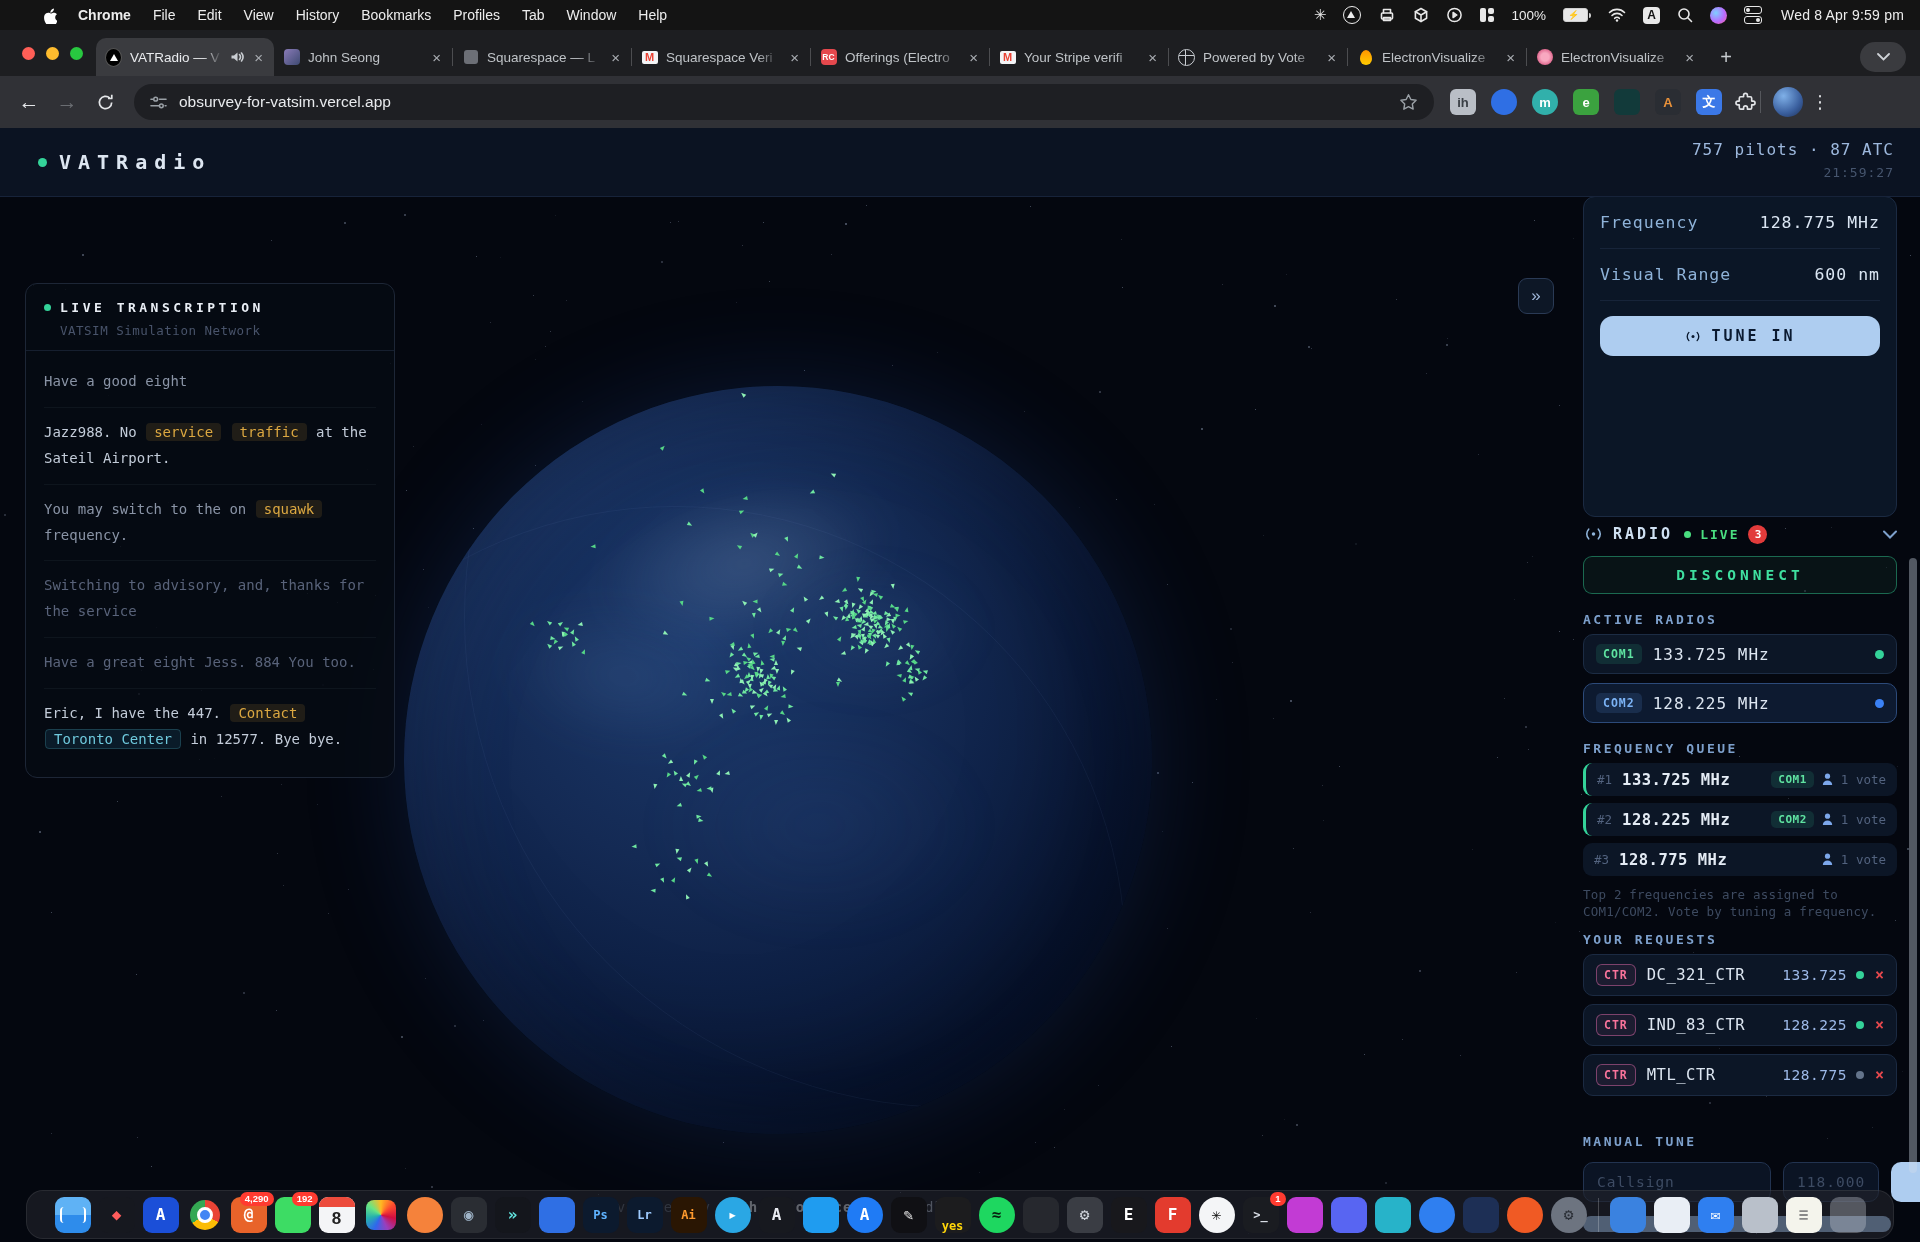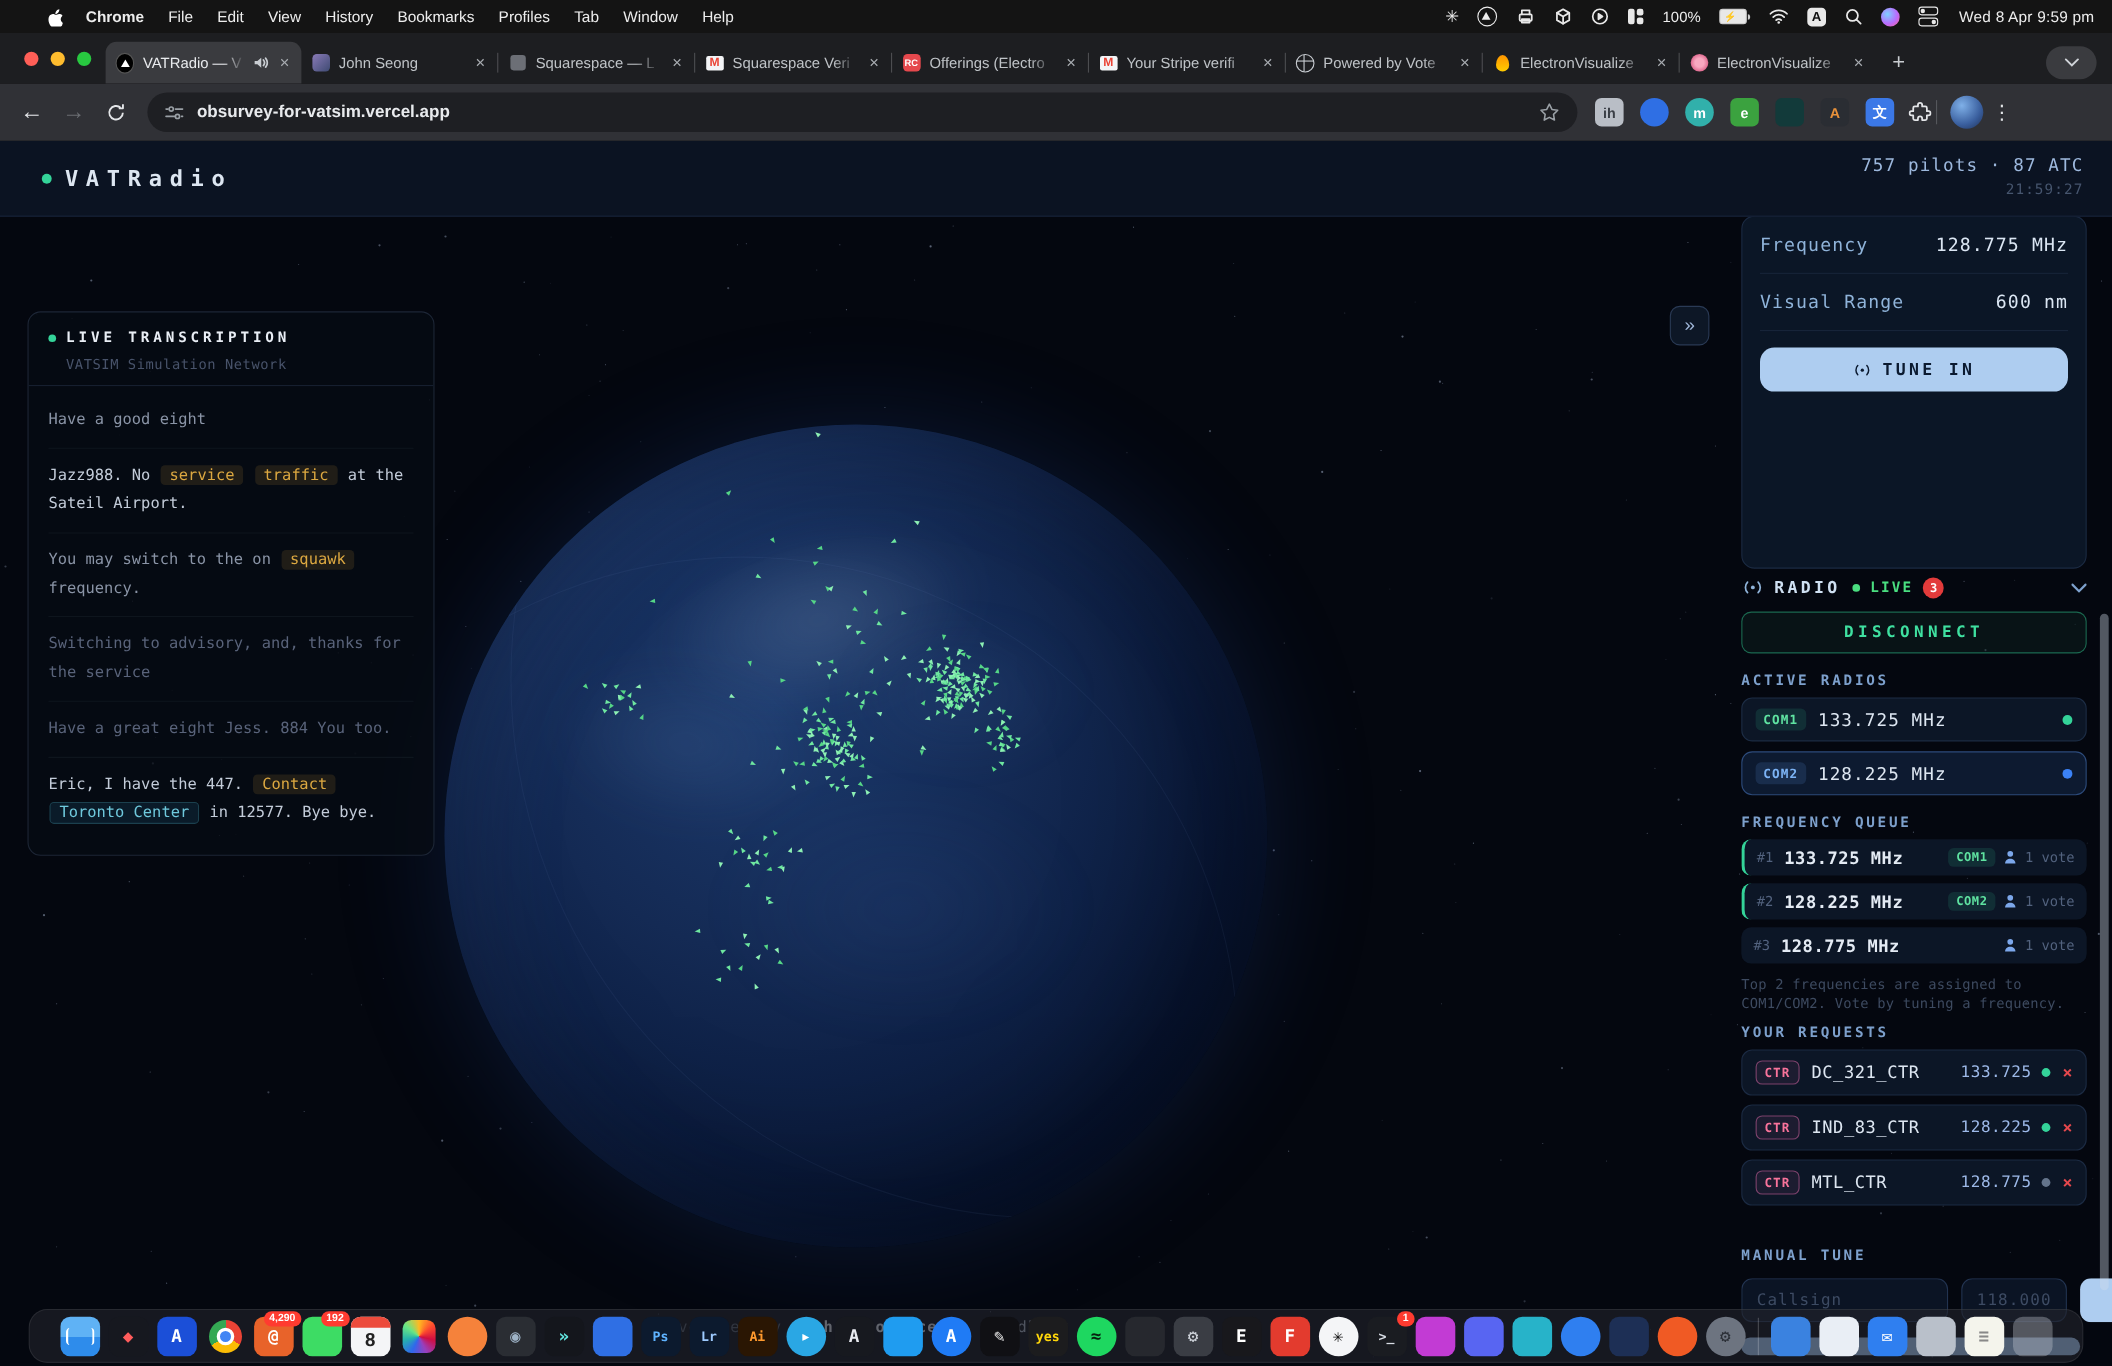--- a/index.html
+++ b/index.html
@@ -39,21 +39,21 @@
   .tabsearch{position:absolute;right:14px;top:12px;width:46px;height:30px;border-radius:15px;background:#3a3b3f;
              display:flex;align-items:center;justify-content:center;color:#cfd3d8;}
 
   
   .toolbar{position:absolute;top:76px;left:0;right:0;height:52px;background:#303136;display:flex;
            align-items:center;padding:0 10px;z-index:40;box-sizing:border-box;}
   .nav-ico{width:38px;height:38px;display:flex;align-items:center;justify-content:center;color:#e3e5e8;font-size:21px;}
   .nav-ico.dim{color:#6a6d72;}
   .urlpill{width:1300px;height:36px;background:#1e1f23;border-radius:18px;display:flex;align-items:center;
            padding:0 16px;margin-left:10px;box-sizing:border-box;gap:12px;}
-  .url-text{color:#e8eaed;font-size:15.5px;font-weight:bold;}
+  .url-text{color:#e8eaed;font-size:15.5px;}
   .pill-star{margin-left:auto;display:flex;}
   .ext-row{display:flex;align-items:center;gap:15px;margin-left:16px;}
   .ext-ico{width:26px;height:26px;border-radius:6px;display:flex;align-items:center;justify-content:center;
            font-size:13px;font-weight:bold;}
   .tb-sep{width:1px;height:22px;background:#55575c;margin:0 4px;}
   .avatar{width:30px;height:30px;border-radius:50%;background:radial-gradient(circle at 35% 30%,#7fb0e8,#3a5f9e 60%,#1d2f55);}
   .kebab{color:#e3e5e8;font-size:18px;padding:0 8px;letter-spacing:0;}
 
   
   .page{position:absolute;top:128px;left:0;right:0;height:1114px;background:#04070f;overflow:hidden;}
@@ -1246,21 +1246,21 @@
     <span class="dock-item" style="background: rgb(23, 25, 31);">
       <span style="color: rgb(232, 234, 240); font-size: 16px; font-family: &quot;DejaVu Sans Mono&quot;, monospace;">A</span>
     </span>
     <span class="dock-item" style="background: rgb(31, 156, 240);"></span>
     <span class="dock-item round" style="background: rgb(31, 123, 245);">
       <span style="color: rgb(255, 255, 255); font-size: 16px; font-family: &quot;DejaVu Sans Mono&quot;, monospace;">A</span>
     </span>
     <span class="dock-item" style="background: rgb(16, 16, 20);">
       <span style="color: rgb(232, 232, 232); font-size: 16px; font-family: &quot;DejaVu Sans Mono&quot;, monospace;">✎</span>
     </span>
-    <span class="dock-item" style="background: rgb(28, 28, 30);">
+    <span class="dock-item" style="background: rgb(28, 28, 30); align-items: flex-end;">
       <span style="color: rgb(255, 214, 10); font-size: 12px; font-family: &quot;DejaVu Sans Mono&quot;, monospace;">yes</span>
     </span>
     <span class="dock-item round" style="background: rgb(30, 215, 96);">
       <span style="color: rgb(7, 33, 15); font-size: 16px; font-family: &quot;DejaVu Sans Mono&quot;, monospace;">≈</span>
     </span>
     <span class="dock-item" style="background: rgb(38, 40, 46);"></span>
     <span class="dock-item" style="background: rgb(58, 61, 68);">
       <span style="color: rgb(207, 212, 219); font-size: 16px; font-family: &quot;DejaVu Sans Mono&quot;, monospace;">⚙</span>
     </span>
     <span class="dock-item" style="background: rgb(24, 24, 28);">

